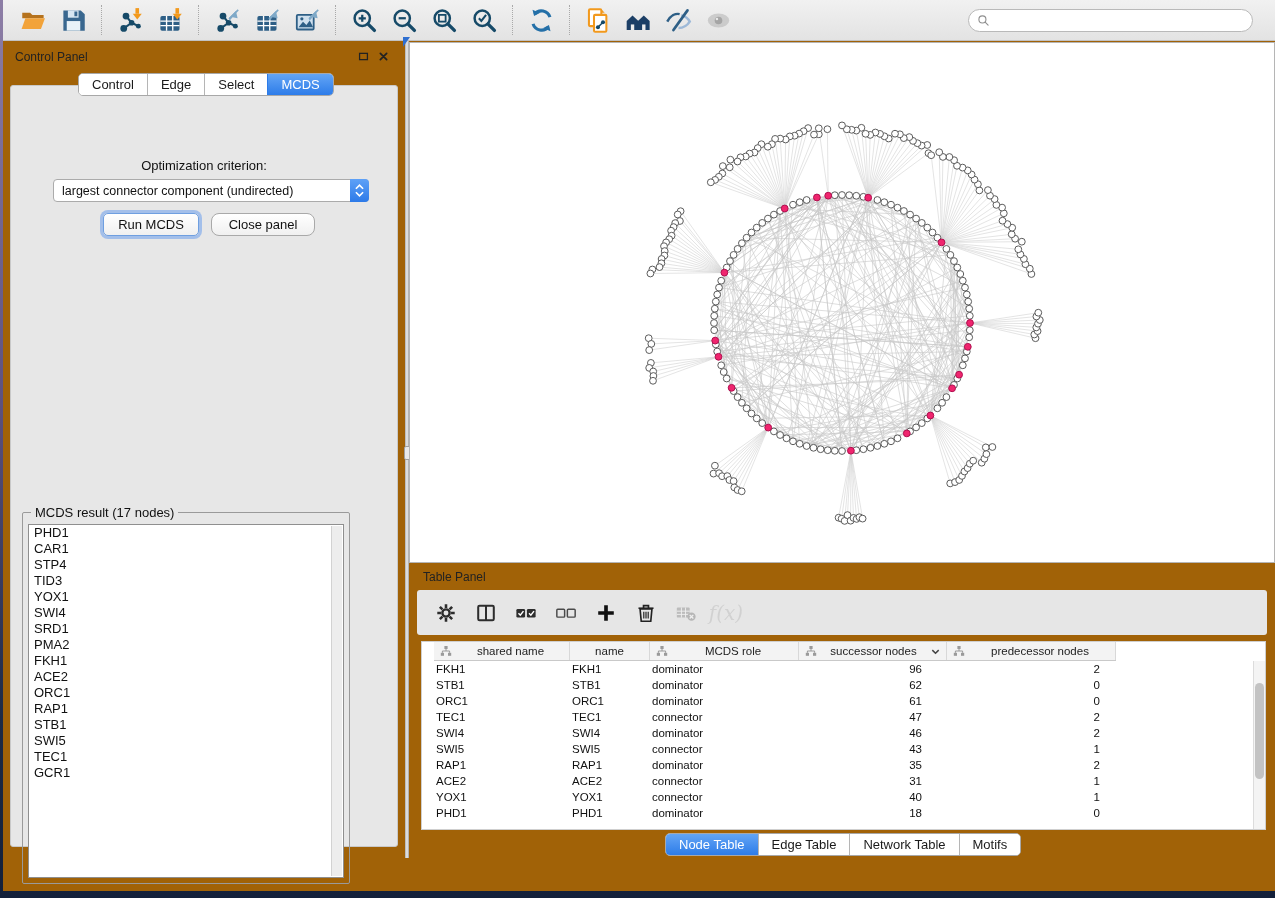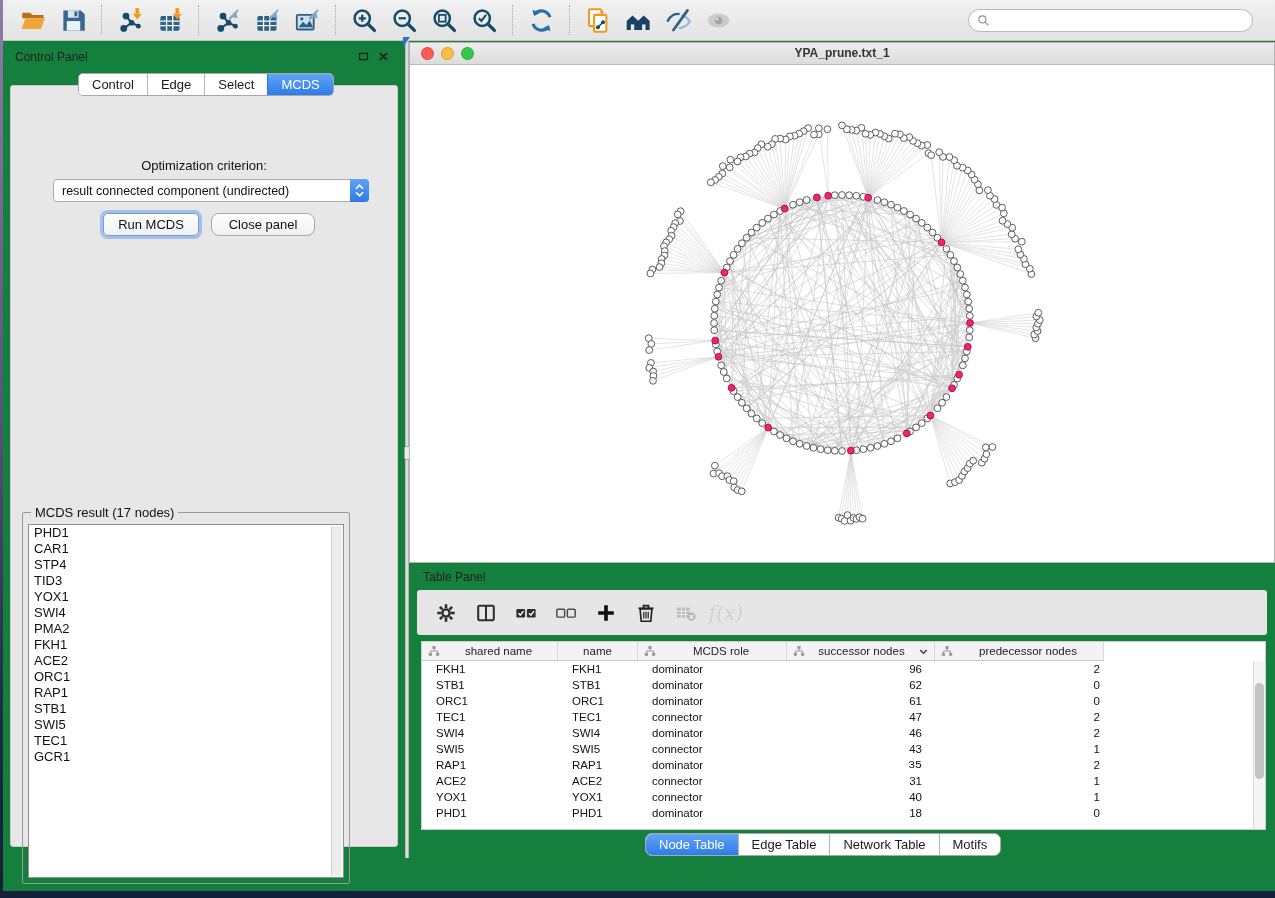--- a/index.html
+++ b/index.html
@@ -1,19 +1,19 @@
 <!DOCTYPE html>
 <html><head>
 <meta charset="utf-8">
 <style>
   * { margin:0; padding:0; box-sizing:border-box; }
   html,body { width:1275px; height:898px; overflow:hidden;
     font-family:"Liberation Sans","DejaVu Sans",sans-serif;
     background:linear-gradient(180deg,#8d7ea6 0%,#5d5180 45%,#1c2a46 80%,#13203a 100%); }
-  #app { position:absolute; left:3px; top:0; width:1272px; height:891px; background:#15803d; }
+  #app { position:absolute; left:3px; top:0; width:1272px; height:891px; background:#a16207; }
 
   
   .toolbar { position:absolute; left:0; top:0; width:100%; height:41px;
     background:linear-gradient(#f1f1f1,#e3e3e3); border-bottom:1px solid #c2c2c2;
     display:flex; align-items:center; padding:0 10px; }
   .tb-btn { width:40px; height:34px; display:flex; align-items:center; justify-content:center; }
   .tb-btn svg { width:27px; height:27px; }
   .tb-btn.disabled { opacity:.55; }
   .tb-sep { width:1px; height:30px; border-left:1px dotted #a9a9a9; margin:0 8px; }
   .search-box { margin-left:auto; margin-right:12px; width:285px; height:23px; background:#fff;
@@ -90,36 +90,36 @@
   #tp-winicons { position:absolute; right:12px; top:8px; }
   #tp-toolbar { position:absolute; left:8px; top:27px; width:850px; height:45px;
     background:#e6e6e6; border-radius:3px; display:flex; align-items:center; padding-left:12px; gap:6px; }
   .tpt-btn { width:34px; height:34px; display:flex; align-items:center; justify-content:center; }
   .tpt-btn svg { width:22px; height:22px; }
   .tpt-btn.disabled { opacity:.45; }
   .fx-label { font-family:"DejaVu Serif",serif; font-style:italic; font-size:20px; color:#b9b9b9; }
 
   #node-table { position:absolute; left:12px; top:78px; width:845px; height:189px;
     background:#fff; border:1px solid #cfcfcf; }
-  #nt-headrow { position:absolute; left:0; top:0; height:19px; display:flex;
+  #nt-headrow { position:absolute; left:12px; top:0; height:19px; display:flex;
     border-bottom:1px solid #c9c9c9; }
   .th { background:#f3f3f3; border-right:1px solid #d8d8d8; display:flex; align-items:center;
     font-size:11.5px; color:#222; }
   .th .tree { width:12px; height:12px; margin-left:6px; }
   .th .lbl { flex:1; text-align:center; padding:0 2px; white-space:nowrap; }
   .th .sort { width:11px; height:11px; margin-right:5px; }
   #nt-rows { position:absolute; left:0; top:19px; right:12px; bottom:0; overflow:hidden; }
   .tr { display:flex; height:16px; }
   .td { font-size:11.5px; color:#111; line-height:16px; white-space:nowrap; overflow:hidden; }
   .td.num { text-align:right; }
   #nt-scroll { position:absolute; right:0; top:19px; bottom:0; width:12px;
     background:#f4f4f4; border-left:1px solid #dcdcdc; }
   #nt-thumb { position:absolute; left:1px; right:1px; top:22px; height:96px;
     background:#c3c3c3; border-radius:5px; }
-  #tp-tabs { left:236px; top:270px;border-radius:7px; }
+  #tp-tabs { left:256px; top:270px; }
 
   
   #status-bar { position:absolute; left:0; bottom:0; width:100%; height:33px;
     background:#ececec; border-top:1px solid #c3c3c3; }
   #list-btn { position:absolute; left:10px; top:5px; width:29px; height:23px; background:#fbfbfb;
     border:1px solid #b9b9b9; display:flex; align-items:center; justify-content:center; }
   #list-btn svg { width:17px; height:15px; }
   #memory-btn { position:absolute; right:12px; top:5px; height:23px; background:#fff;
     border:1px solid #b9b9b9; border-radius:3px; display:flex; align-items:center;
     padding:0 9px; gap:6px; font-size:11.5px; color:#111; }
@@ -338,21 +338,21 @@
       <svg viewBox="0 0 14 14">
           <rect x="2" y="3" width="10" height="8" fill="none" stroke="#222" stroke-width="1.6"></rect>
         </svg>
       <svg viewBox="0 0 14 14">
           <path d="M3 3l8 8M11 3l-8 8" stroke="#222" stroke-width="2.2" stroke-linecap="round"></path>
         </svg>
     </div>
     <div id="cp-inner">
       <div id="opt-label">Optimization criterion:</div>
       <div id="criterion-select">
-        <div class="sel-text">result connected component (undirected)</div>
+        <div class="sel-text">largest connector component (undirected)</div>
         <div class="stepper">
           <svg viewBox="0 0 10 6">
               <path d="M1 5l4-4 4 4" fill="none" stroke="#fff" stroke-width="1.8"></path>
             </svg>
           <svg viewBox="0 0 10 6">
               <path d="M1 1l4 4 4-4" fill="none" stroke="#fff" stroke-width="1.8"></path>
             </svg>
         </div>
       </div>
       <div id="run-btn" class="btn">Run MCDS</div>
@@ -360,20 +360,21 @@
       <div id="result-group">
         <div class="group-label">MCDS result (17 nodes)</div>
         <div id="result-list">
           <div id="result-items">
               <div class="item">PHD1</div>
               <div class="item">CAR1</div>
               <div class="item">STP4</div>
               <div class="item">TID3</div>
               <div class="item">YOX1</div>
               <div class="item">SWI4</div>
+              <div class="item">SRD1</div>
               <div class="item">PMA2</div>
               <div class="item">FKH1</div>
               <div class="item">ACE2</div>
               <div class="item">ORC1</div>
               <div class="item">RAP1</div>
               <div class="item">STB1</div>
               <div class="item">SWI5</div>
               <div class="item">TEC1</div>
               <div class="item">GCR1</div>
             </div>
@@ -388,28 +389,20 @@
         <div class="seg-tab active">MCDS</div>
       </div>
   </div>
 
   <div id="v-splitter">
       <div class="handle"></div>
     </div>
 
   <div id="net-corner"></div>
   <div id="net-window">
-    <div id="net-titlebar">
-      <div class="lights">
-        <div class="light" style="background: rgb(252, 91, 87);"></div>
-        <div class="light" style="background: rgb(253, 190, 65);"></div>
-        <div class="light" style="background: rgb(52, 200, 74);"></div>
-      </div>
-      <div id="net-title">YPA_prune.txt_1</div>
-    </div>
     <div id="net-canvas">
         <svg width="864" height="497" viewBox="0 0 864 497">
           <line x1="374.7" y1="143.5" x2="408.8" y2="69.3" stroke="#d2d2d2" stroke-width="0.6"></line>
           <line x1="374.7" y1="143.5" x2="404.0" y2="69.6" stroke="#d2d2d2" stroke-width="0.6"></line>
           <line x1="374.7" y1="143.5" x2="398.1" y2="63.1" stroke="#d2d2d2" stroke-width="0.6"></line>
           <line x1="374.7" y1="143.5" x2="393.6" y2="66.2" stroke="#d2d2d2" stroke-width="0.6"></line>
           <line x1="374.7" y1="143.5" x2="389.1" y2="68.6" stroke="#d2d2d2" stroke-width="0.6"></line>
           <line x1="374.7" y1="143.5" x2="384.6" y2="70.7" stroke="#d2d2d2" stroke-width="0.6"></line>
           <line x1="374.7" y1="143.5" x2="379.8" y2="71.4" stroke="#d2d2d2" stroke-width="0.6"></line>
           <line x1="374.7" y1="143.5" x2="375.6" y2="74.5" stroke="#d2d2d2" stroke-width="0.6"></line>
@@ -1266,21 +1259,21 @@
             <div class="td" style="width: 136px; padding: 0px 0px 0px 14px;">SWI5</div>
             <div class="td" style="width: 80px; padding: 0px 0px 0px 14px;">SWI5</div>
             <div class="td" style="width: 149px; padding: 0px 0px 0px 14px;">connector</div>
             <div class="td num" style="width: 148px; padding: 0px 13px 0px 0px;">43</div>
             <div class="td num" style="width: 169px; padding: 0px 4px 0px 0px;">1</div>
           </div>
           <div class="tr">
             <div class="td" style="width: 136px; padding: 0px 0px 0px 14px;">RAP1</div>
             <div class="td" style="width: 80px; padding: 0px 0px 0px 14px;">RAP1</div>
             <div class="td" style="width: 149px; padding: 0px 0px 0px 14px;">dominator</div>
-            <div class="td num" style="width: 148px; padding: 0px 13px 0px 0px; font-family: Liberation Mono, monospace;">35</div>
+            <div class="td num" style="width: 148px; padding: 0px 13px 0px 0px;">35</div>
             <div class="td num" style="width: 169px; padding: 0px 4px 0px 0px;">2</div>
           </div>
           <div class="tr">
             <div class="td" style="width: 136px; padding: 0px 0px 0px 14px;">ACE2</div>
             <div class="td" style="width: 80px; padding: 0px 0px 0px 14px;">ACE2</div>
             <div class="td" style="width: 149px; padding: 0px 0px 0px 14px;">connector</div>
             <div class="td num" style="width: 148px; padding: 0px 13px 0px 0px;">31</div>
             <div class="td num" style="width: 169px; padding: 0px 4px 0px 0px;">1</div>
           </div>
           <div class="tr">

